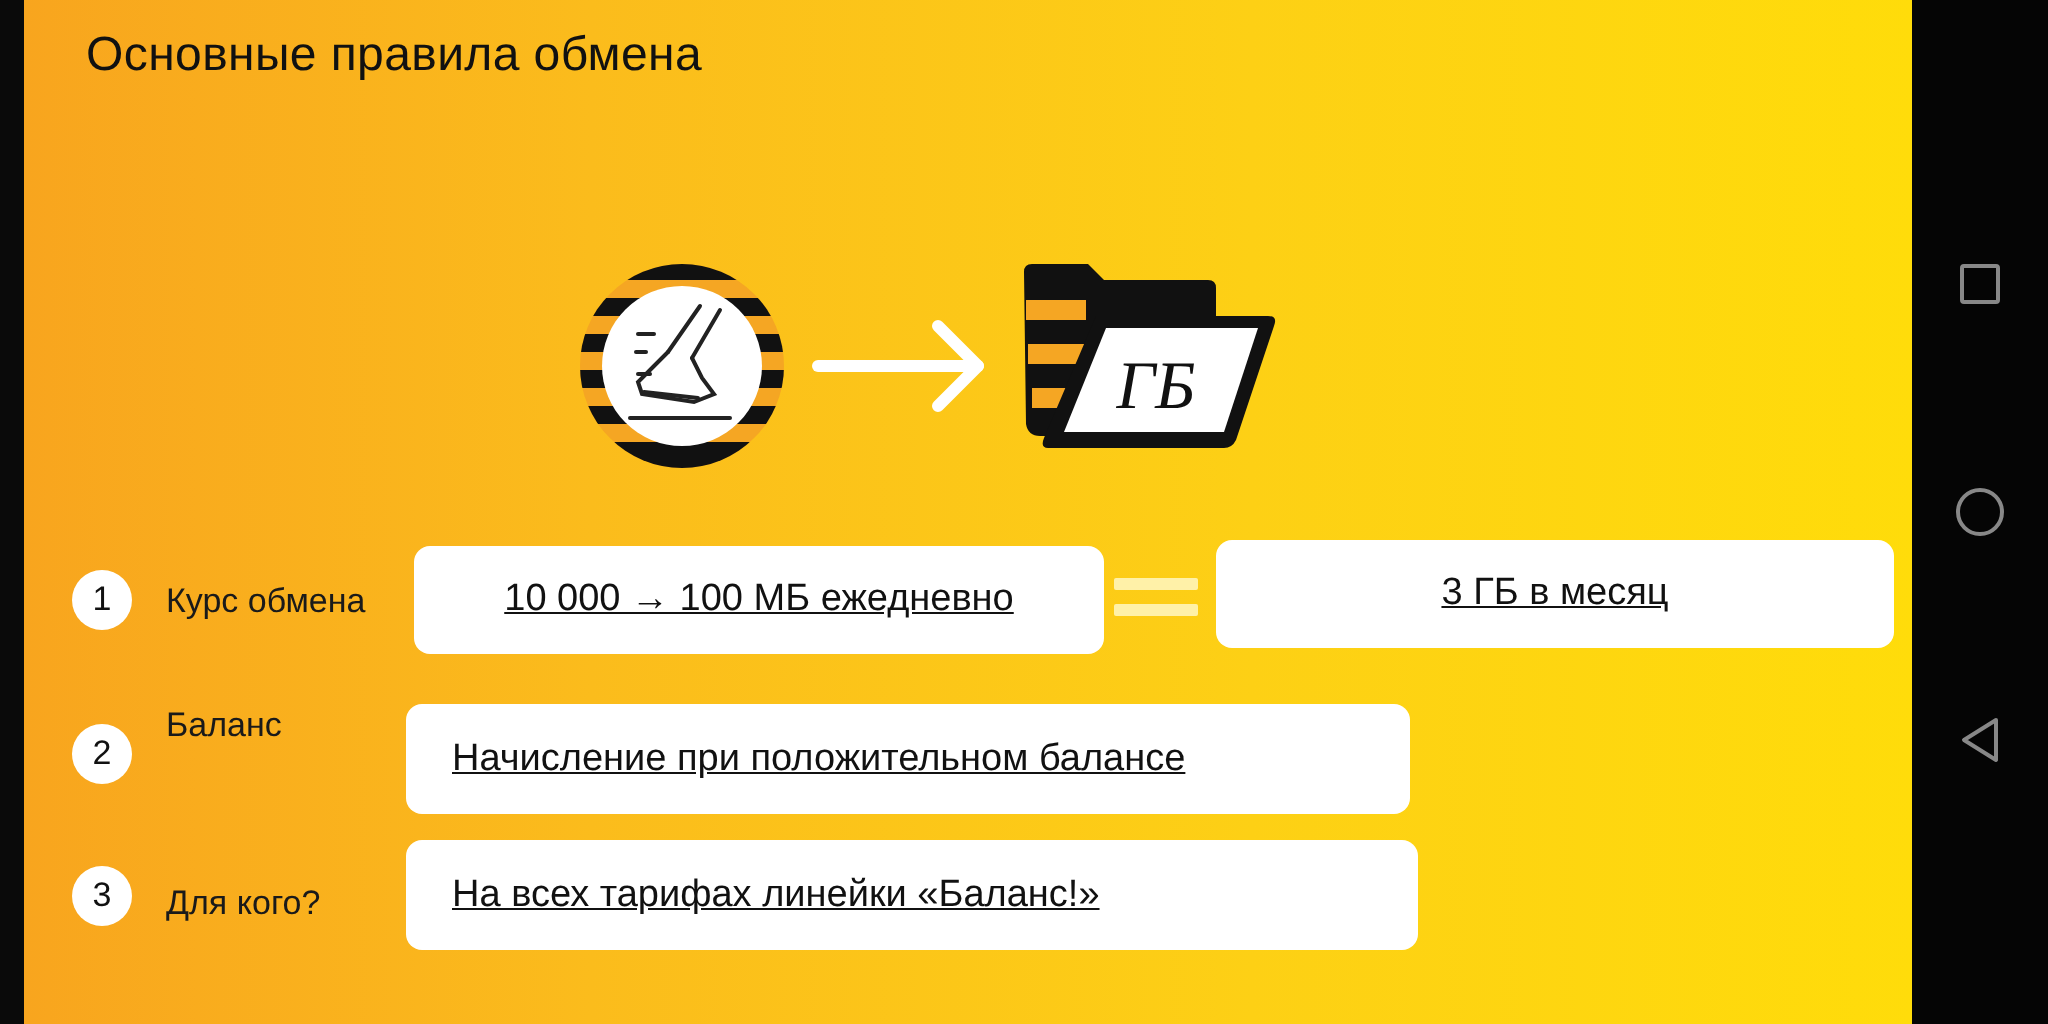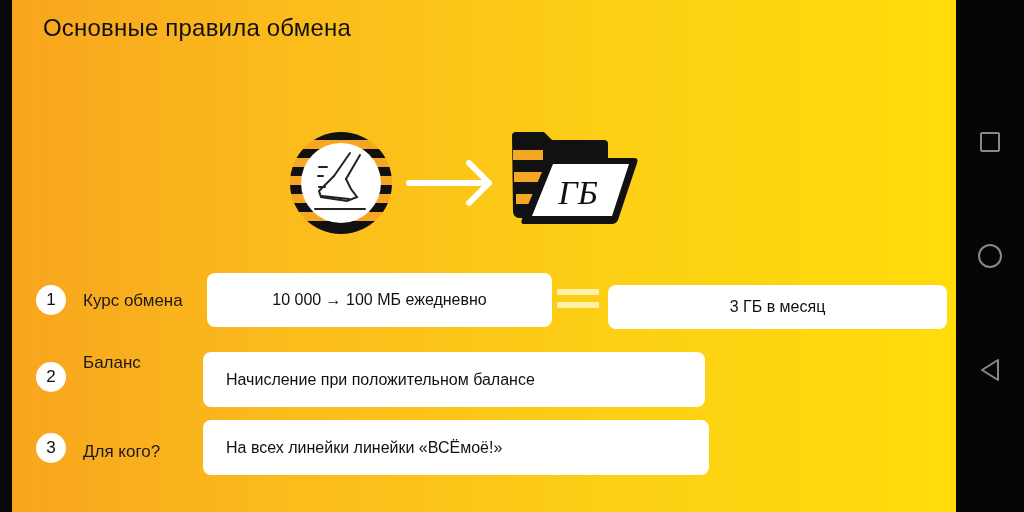--- a/index.html
+++ b/index.html
@@ -24,21 +24,21 @@
   .run-icon { position: absolute; left: 277px; top: 131px; width: 104px; height: 104px; }
   .arrow-icon { position: absolute; left: 393px; top: 158px; width: 90px; height: 50px; }
   .folder-icon { position: absolute; left: 496px; top: 128px; width: 132px; height: 100px; }
   .num {
     position: absolute; width: 30px; height: 30px; border-radius: 50%; background: #fff;
     color: #111; font-size: 17px; display: flex; align-items: center; justify-content: center;
   }
   .lbl { position: absolute; font-size: 17px; color: #1a1a1a; white-space: nowrap; }
   .box {
     position: absolute; background: #fff; border-radius: 8px; color: #111;
-    font-size: 16px; display: flex; align-items: center; white-space: nowrap;
+    font-size: 19px; display: flex; align-items: center; white-space: nowrap; text-decoration: underline;
   }
   .eq { position: absolute; left: 545px; top: 289px; width: 42px; height: 20px; }
   .eq div { position: absolute; left: 0; width: 42px; height: 6px; background: #fff1a8; border-radius: 1px; }
 </style>
 </head>
 <body>
 
 <div class="left-edge"></div>
 
 <div class="slide">
@@ -89,29 +89,29 @@
     <text x="70" y="76" text-anchor="middle" font-family="Liberation Serif, serif" font-style="italic" font-size="34" fill="#111">ГБ</text>
   </svg>
 
   <div class="num" style="left:24px;top:285px;">1</div>
   <div class="lbl" style="left:71px;top:291px;">Курс обмена</div>
   <div class="box" style="left:195px;top:273px;width:345px;height:54px;justify-content:center;">10 000 → 100 МБ ежедневно</div>
   <div class="eq">
     <div style="top:0;"></div>
     <div style="top:13px;"></div>
   </div>
-  <div class="box" style="left:596px;top:285px;width:339px;height:44px;justify-content:center;">3 ГБ в месяц</div>
+  <div class="box" style="left:596px;top:270px;width:339px;height:54px;justify-content:center;">3 ГБ в месяц</div>
 
   <div class="num" style="left:24px;top:362px;">2</div>
   <div class="lbl" style="left:71px;top:353px;">Баланс</div>
   <div class="box" style="left:191px;top:352px;width:502px;height:55px;padding-left:23px;box-sizing:border-box;">Начисление при положительном балансе</div>
 
   <div class="num" style="left:24px;top:433px;">3</div>
   <div class="lbl" style="left:71px;top:442px;text-align:right;">Для кого?</div>
-  <div class="box" style="left:191px;top:420px;width:506px;height:55px;padding-left:23px;box-sizing:border-box;">На всех линейки линейки «ВСЁмоё!»</div>
+  <div class="box" style="left:191px;top:420px;width:506px;height:55px;padding-left:23px;box-sizing:border-box;">На всех тарифах линейки «Баланс!»</div>
 </div>
 
 <div class="navbar">
   <div class="nav-btn" style="top:117px;">
     <svg width="22" height="22" viewBox="0 0 22 22">
       <rect x="2" y="2" width="18" height="18" fill="none" stroke="#888" stroke-width="2" rx="1"></rect>
     </svg>
   </div>
   <div class="nav-btn" style="top:231px;">
     <svg width="26" height="26" viewBox="0 0 26 26">

